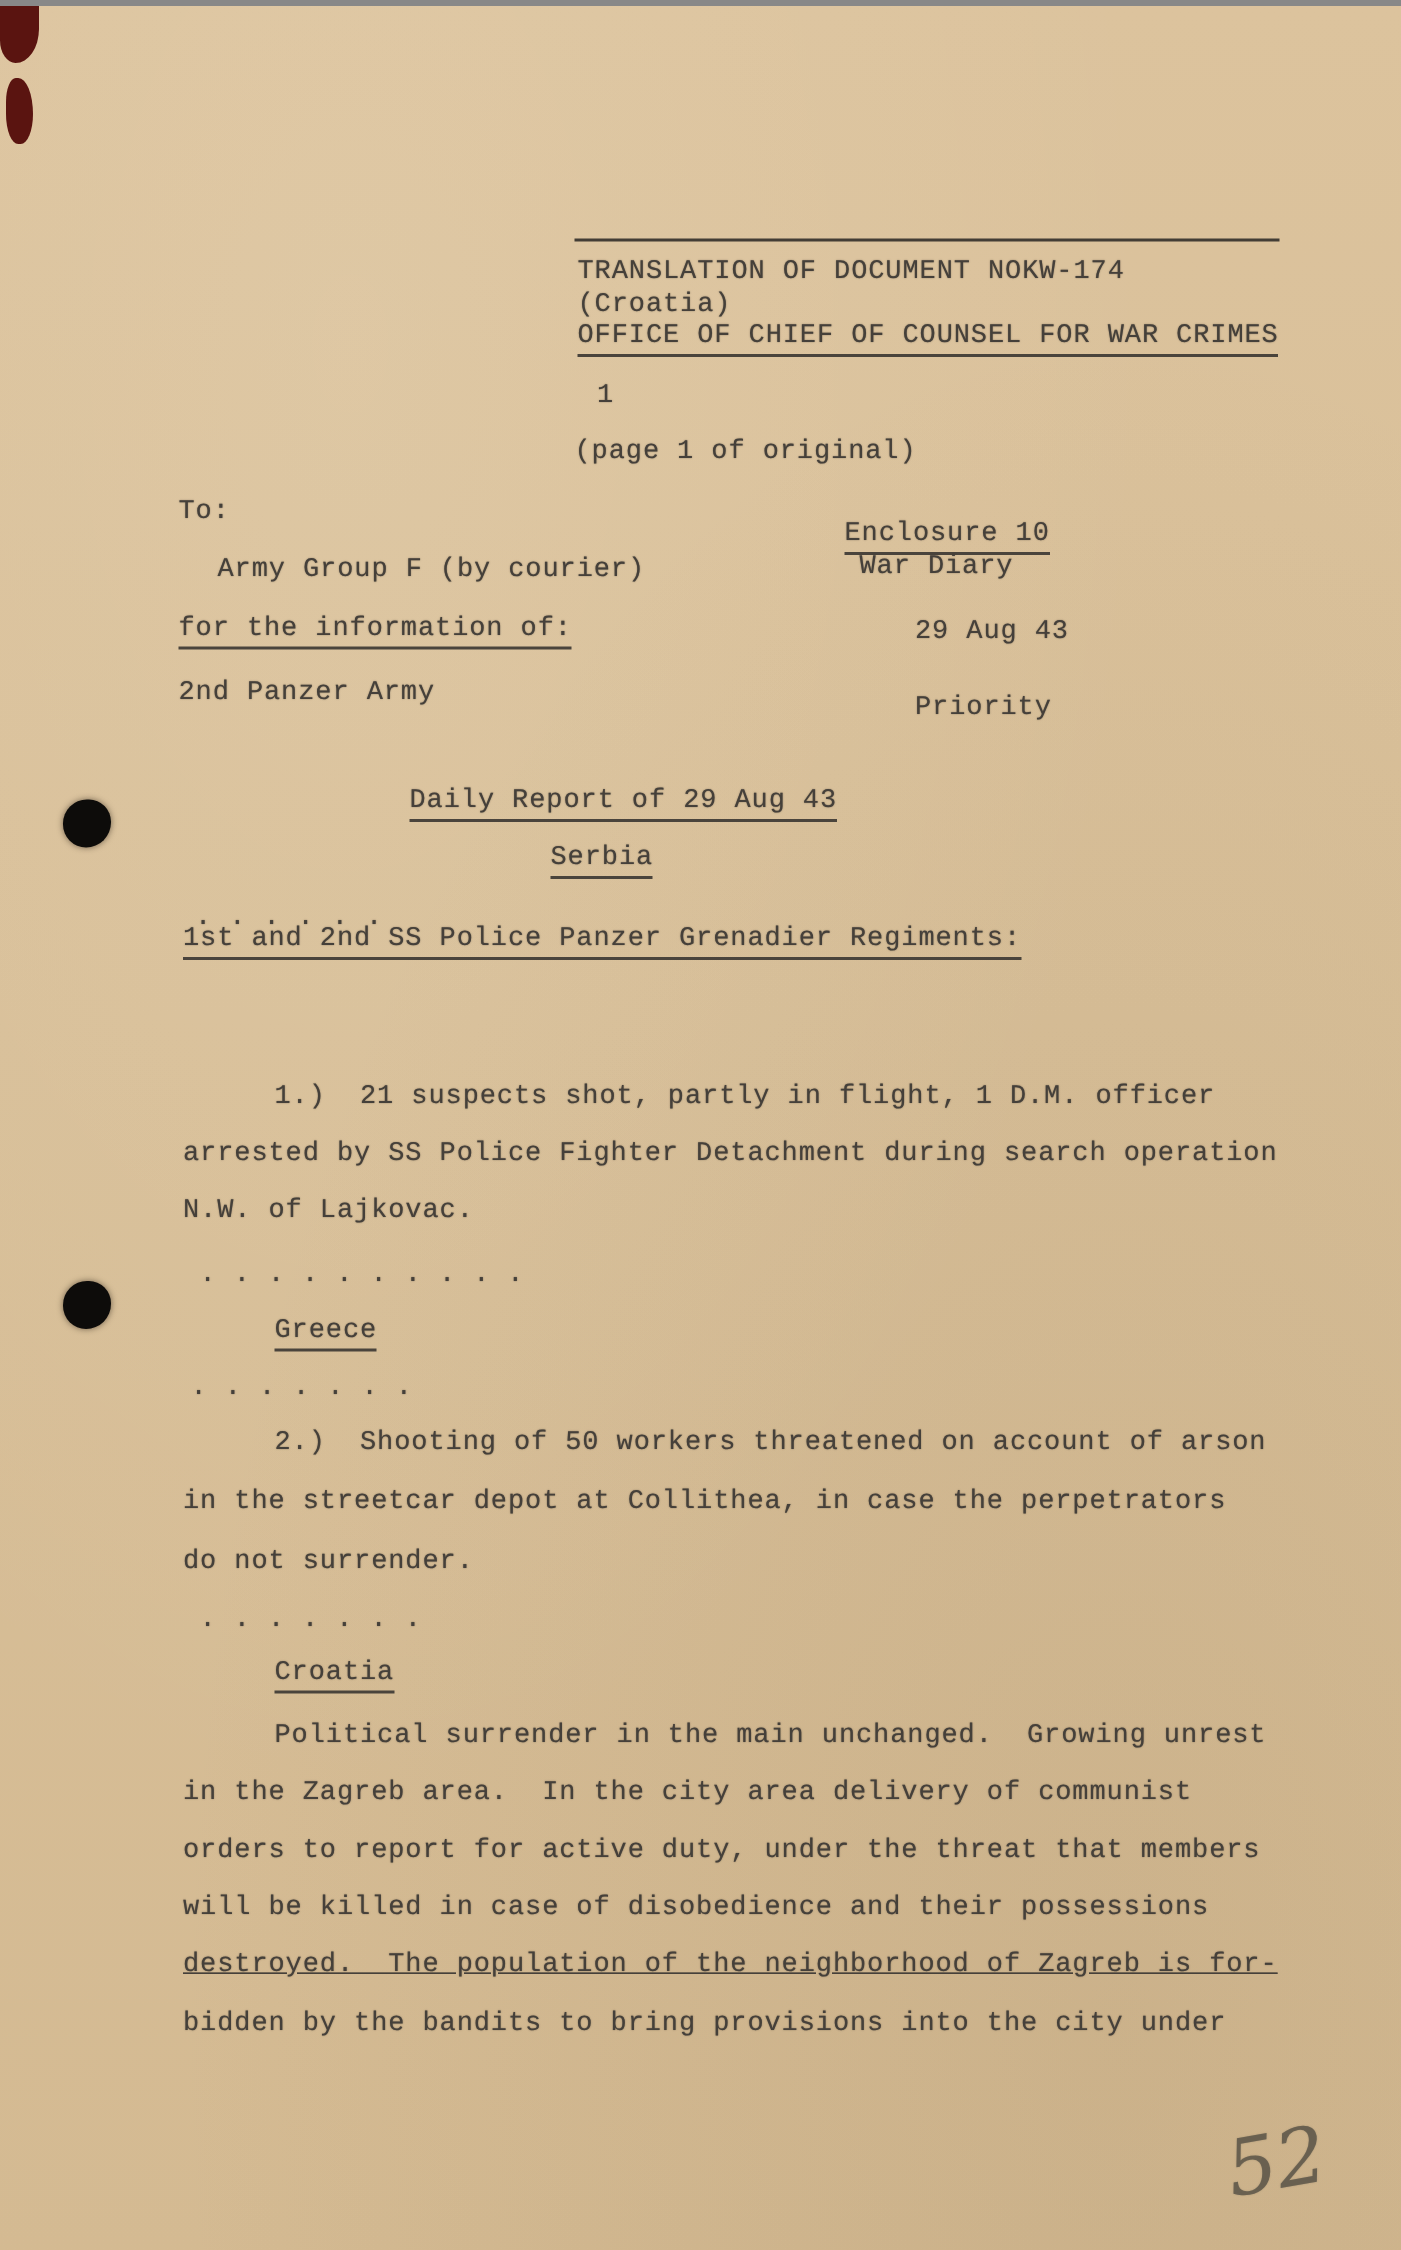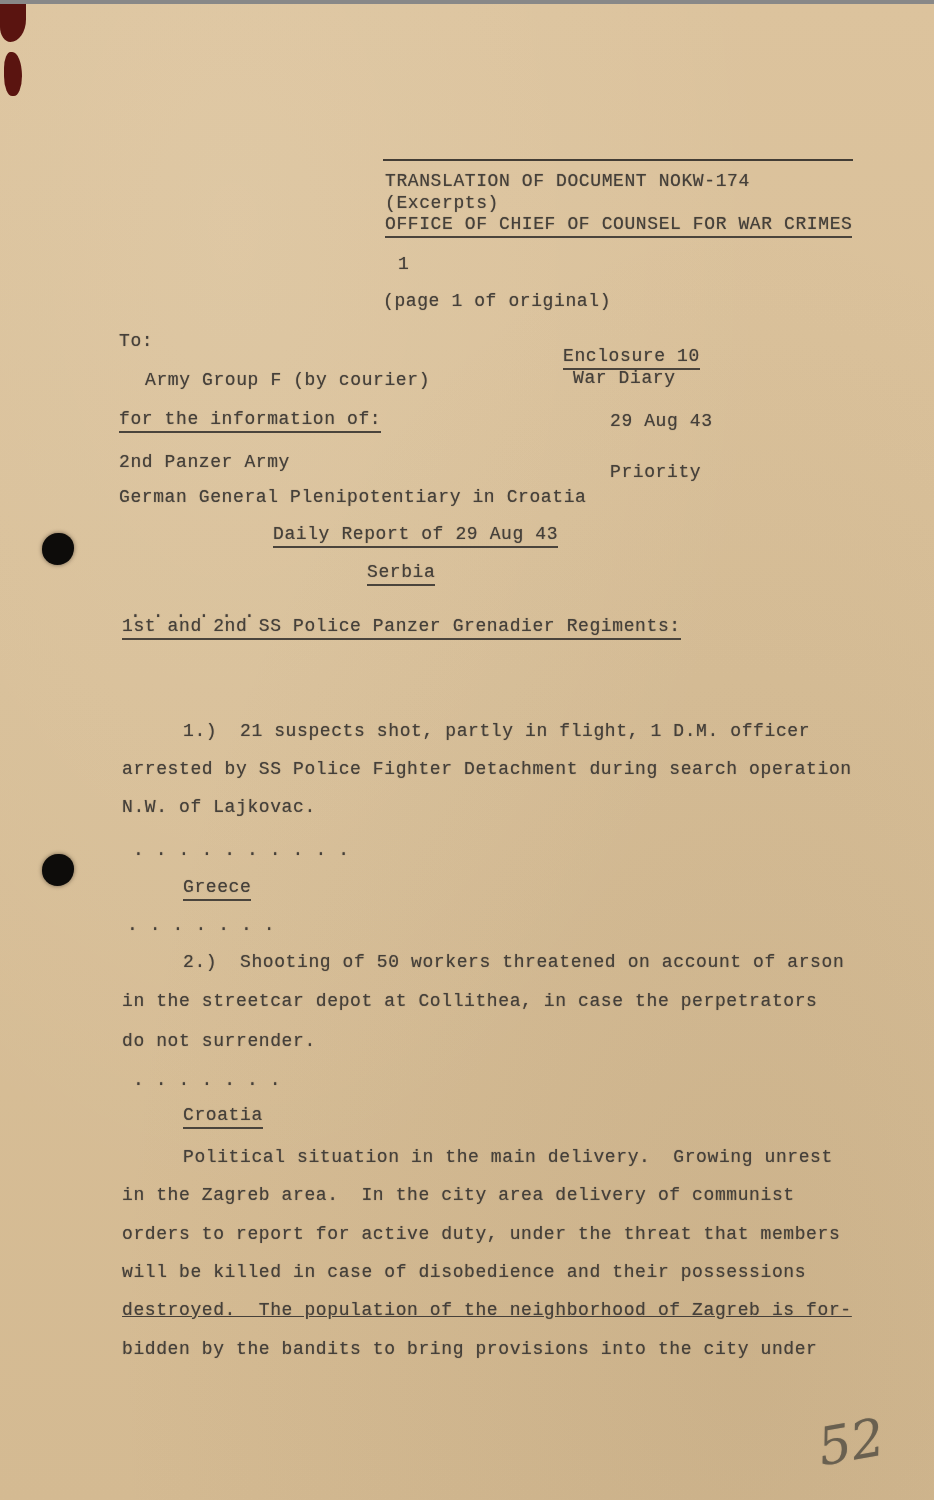--- a/index.html
+++ b/index.html
@@ -65,34 +65,33 @@
 
   <div class="ink-mark" style="left:0; top:0; width:26px; height:38px; border-radius:0 0 60% 40%;"></div>
   <div class="ink-mark" style="left:4px; top:48px; width:18px; height:44px; border-radius:40% 60% 50% 50%;"></div>
 
   <div class="hole" style="left:42px; top:529px;"></div>
   <div class="hole" style="left:42px; top:850px;"></div>
 
   <div class="rule" style="left:383px; top:155px; width:470px;"></div>
 
   <div class="line" style="left:385px; top:167px;">TRANSLATION OF DOCUMENT NOKW-174</div>
-  <div class="line" style="left:385px; top:189px;">(Excerpts)</div>
+  <div class="line" style="left:385px; top:189px;">(Croatia)</div>
   <div class="line u" style="left:385px; top:210px;">OFFICE OF CHIEF OF COUNSEL FOR WAR CRIMES</div>
   <div class="line" style="left:398px; top:250px;">1</div>
   <div class="line" style="left:383px; top:287px;">(page 1 of original)</div>
 
   <div class="line" style="left:119px; top:327px;">To:</div>
   <div class="line u" style="left:563px; top:342px;">Enclosure 10</div>
   <div class="line" style="left:573px; top:364px;">War Diary</div>
   <div class="line" style="left:145px; top:366px;">Army Group F (by courier)</div>
   <div class="line u" style="left:119px; top:405px;">for the information of:</div>
   <div class="line" style="left:610px; top:407px;">29 Aug 43</div>
   <div class="line" style="left:119px; top:448px;">2nd Panzer Army</div>
   <div class="line" style="left:610px; top:458px;">Priority</div>
-  <div class="line" style="left:119px; top:483px;">German General Plenipotentiary in Croatia</div>
 
   <div class="line u" style="left:273px; top:520px;">Daily Report of 29 Aug 43</div>
   <div class="line u" style="left:367px; top:558px;">Serbia</div>
 
   <div class="line" style="left:130px; top:598px;">. . . . . .</div>
   <div class="line u" style="left:122px; top:612px;">1st and 2nd SS Police Panzer Grenadier Regiments:</div>
 
   <div class="line" style="left:183px; top:717px;">1.)  21 suspects shot, partly in flight, 1 D.M. officer</div>
   <div class="line" style="left:122px; top:755px;">arrested by SS Police Fighter Detachment during search operation</div>
   <div class="line" style="left:122px; top:793px;">N.W. of Lajkovac.</div>
@@ -103,21 +102,21 @@
   <div class="line" style="left:127px; top:911px;">. . . . . . .</div>
 
   <div class="line" style="left:183px; top:948px;">2.)  Shooting of 50 workers threatened on account of arson</div>
   <div class="line" style="left:122px; top:987px;">in the streetcar depot at Collithea, in case the perpetrators</div>
   <div class="line" style="left:122px; top:1027px;">do not surrender.</div>
 
   <div class="line" style="left:133px; top:1066px;">. . . . . . .</div>
 
   <div class="line u" style="left:183px; top:1101px;">Croatia</div>
 
-  <div class="line" style="left:183px; top:1143px;">Political situation in the main delivery.  Growing unrest</div>
+  <div class="line" style="left:183px; top:1143px;">Political surrender in the main unchanged.  Growing unrest</div>
   <div class="line" style="left:122px; top:1181px;">in the Zagreb area.  In the city area delivery of communist</div>
   <div class="line" style="left:122px; top:1220px;">orders to report for active duty, under the threat that members</div>
   <div class="line" style="left:122px; top:1258px;">will be killed in case of disobedience and their possessions</div>
   <div class="line" style="left:122px; top:1296px;text-decoration:underline;">destroyed.  The population of the neighborhood of Zagreb is for-</div>
   <div class="line" style="left:122px; top:1335px;">bidden by the bandits to bring provisions into the city under</div>
 
   <div class="handwritten" style="left:818px; top:1408px;">52</div>
 
 </div>
 

